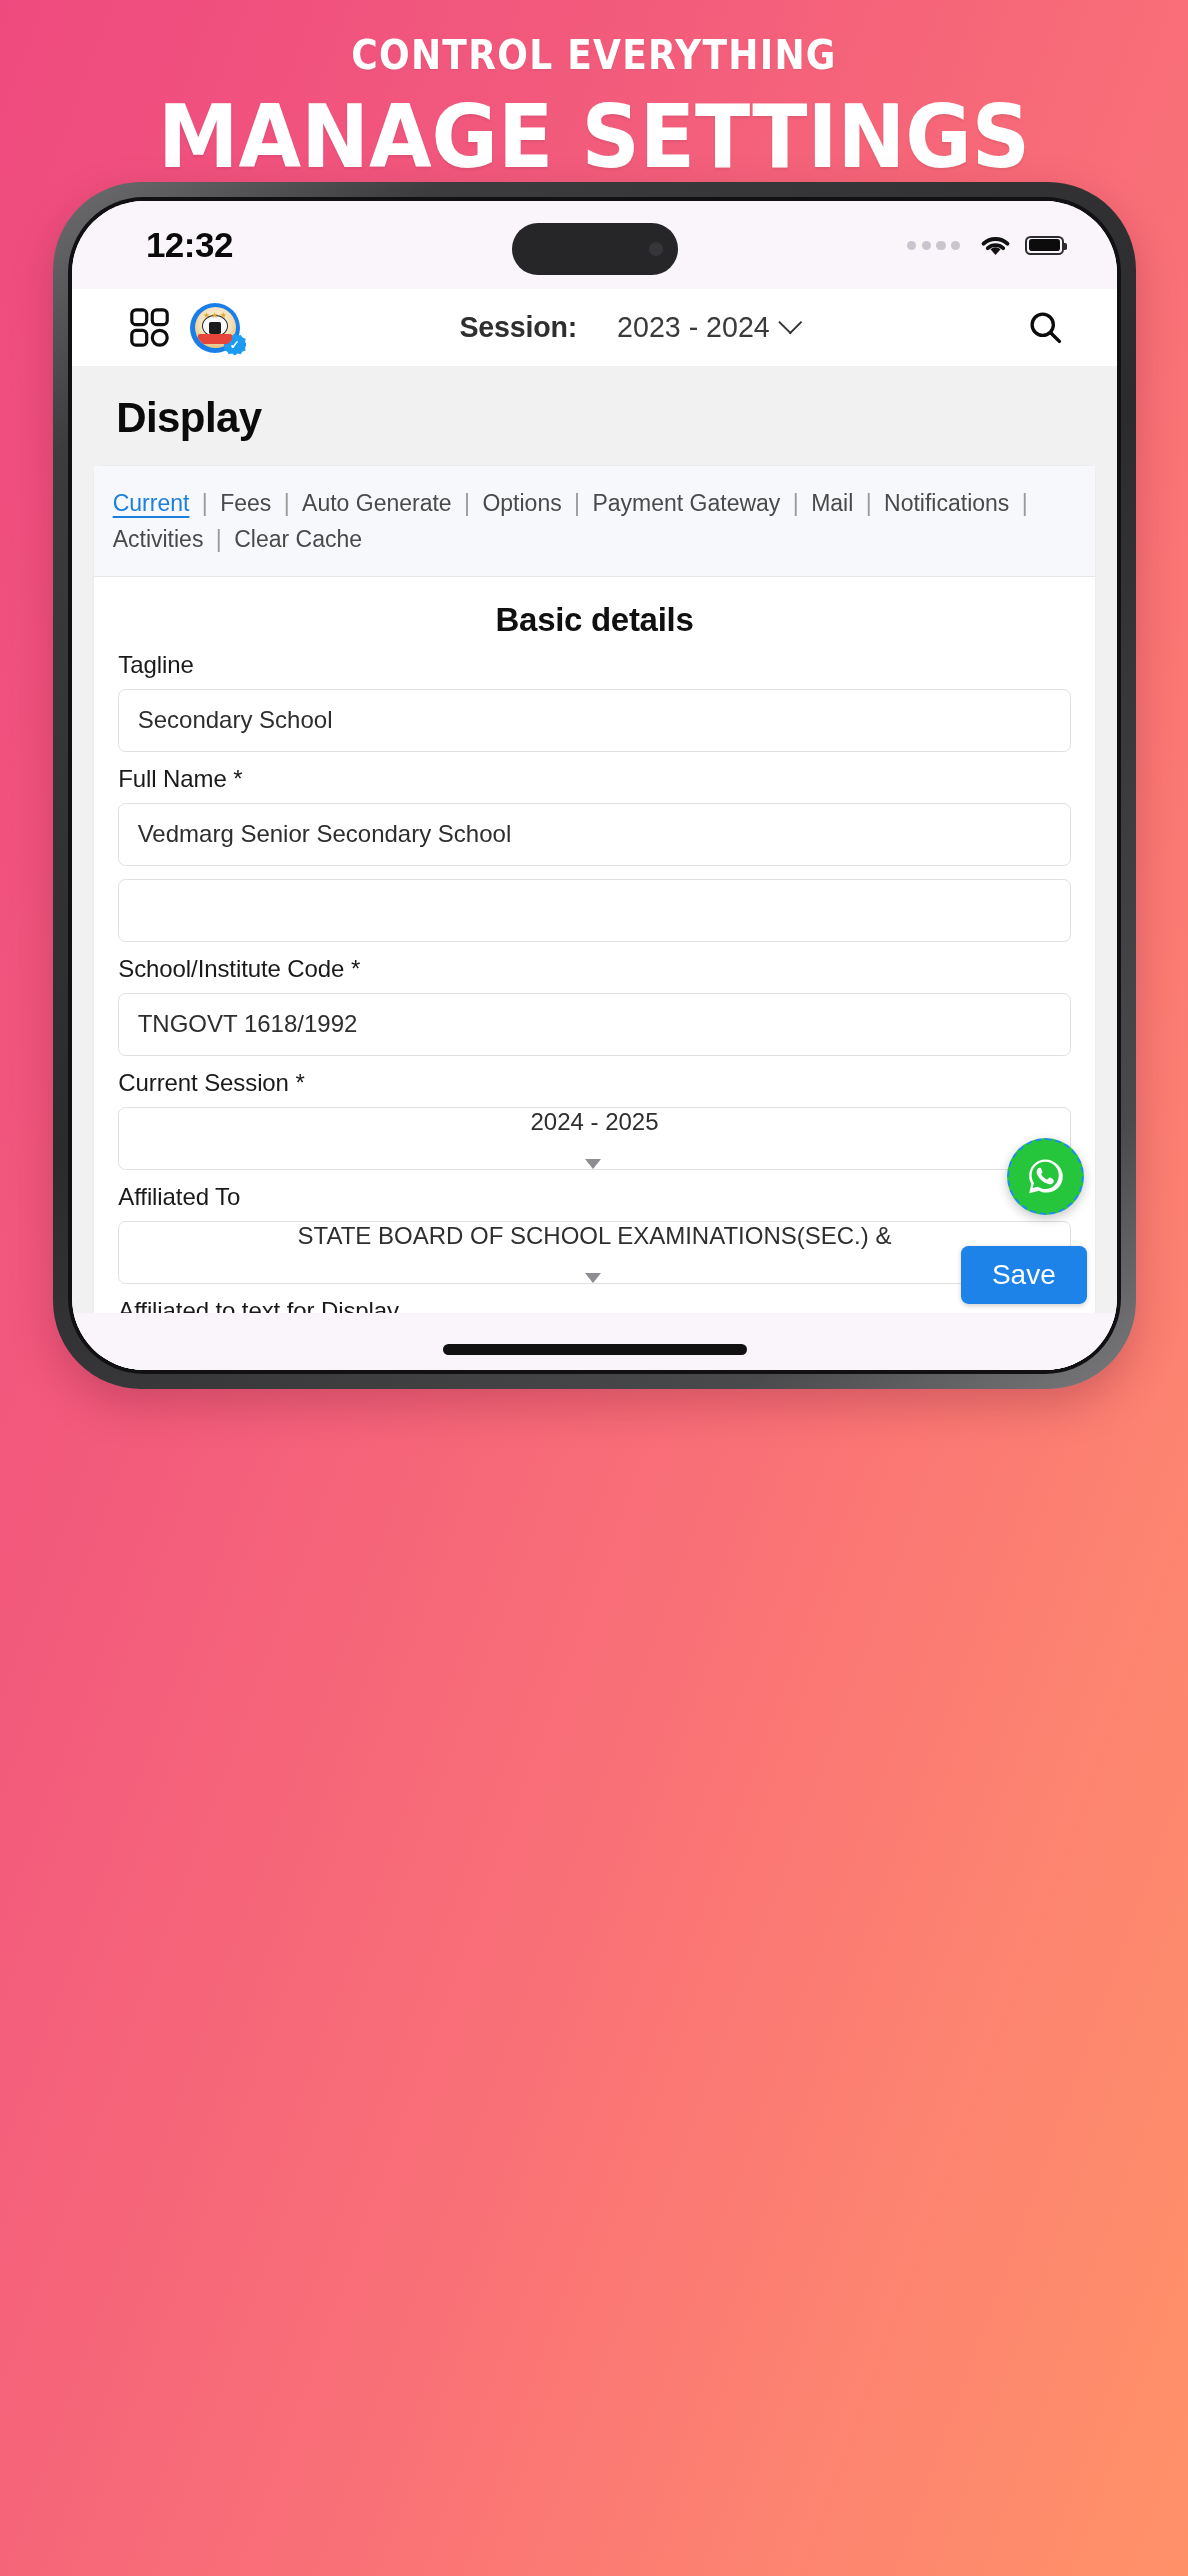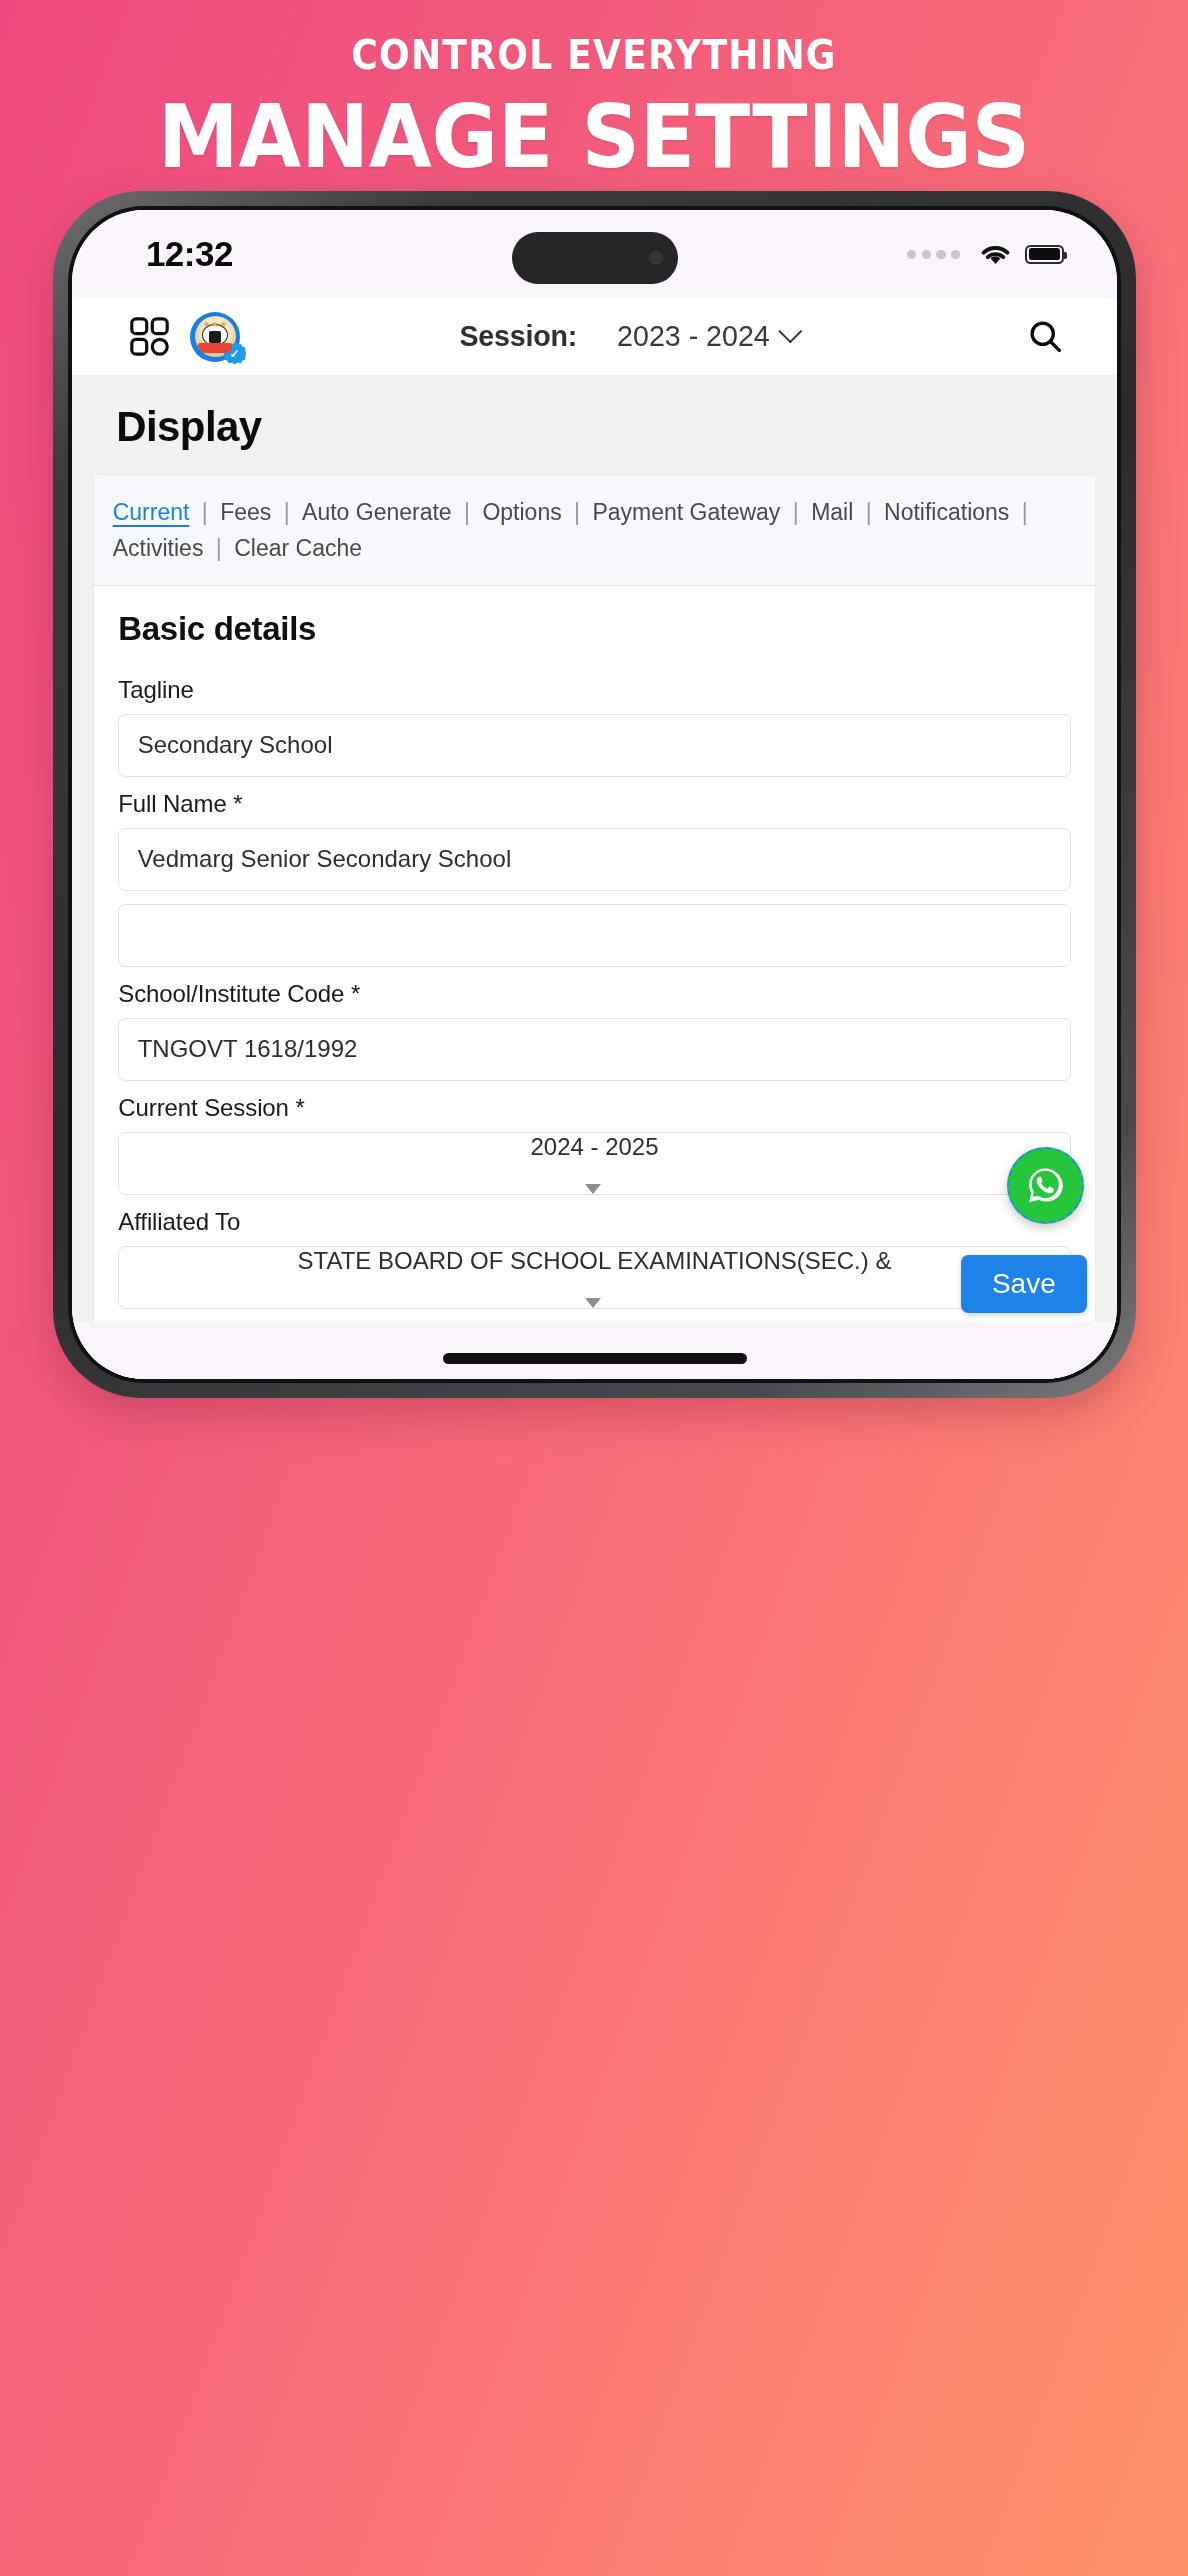--- a/index.html
+++ b/index.html
@@ -37,21 +37,21 @@
     transform: scaleX(0.92);
     line-height: 1.05;
     margin-top: 13px;
     text-shadow: 0 1.8px 2.8px rgba(0,0,0,0.08);
   }
 
   
   .phone {
     position: absolute;
     left: 53px;
-    top: 191px;
+    top: 182px;
     width: 1083px;
     height: 1207px;
     border-radius: 88px;
     background: linear-gradient(145deg, #6e6e70 0%, #3c3c3e 14%, #2b2b2d 50%, #4a4a4c 86%, #7a7a7c 100%);
     padding: 14.7px;
     box-shadow: 0 16.6px 42px rgba(120, 20, 50, 0.28);
   }
   .phone-inner {
     width: 100%; height: 100%;
     border-radius: 76px;
@@ -238,21 +238,22 @@
   }
   .tab.active { color: #1b7fe0; text-decoration: underline; text-underline-offset: 4.6px; }
   .tab-sep { color: #9a9a9a; padding: 0 8.3px; font-size: 23px; }
 
   .form { padding: 24px 24px 0 24px; }
   .sec-title {
     font-size: 33px;
     font-weight: 700;
     color: #101010;
     letter-spacing: -0.3px;
-    margin-bottom: 28px;
+    margin-bottom: 12px;
+    text-align: center;
   }
   .field { margin-bottom: 13px; }
   .field-label {
     font-size: 24px;
     color: #1a1a1a;
     font-weight: 500;
     margin-bottom: 10px;
     letter-spacing: -0.1px;
   }
   .input {

